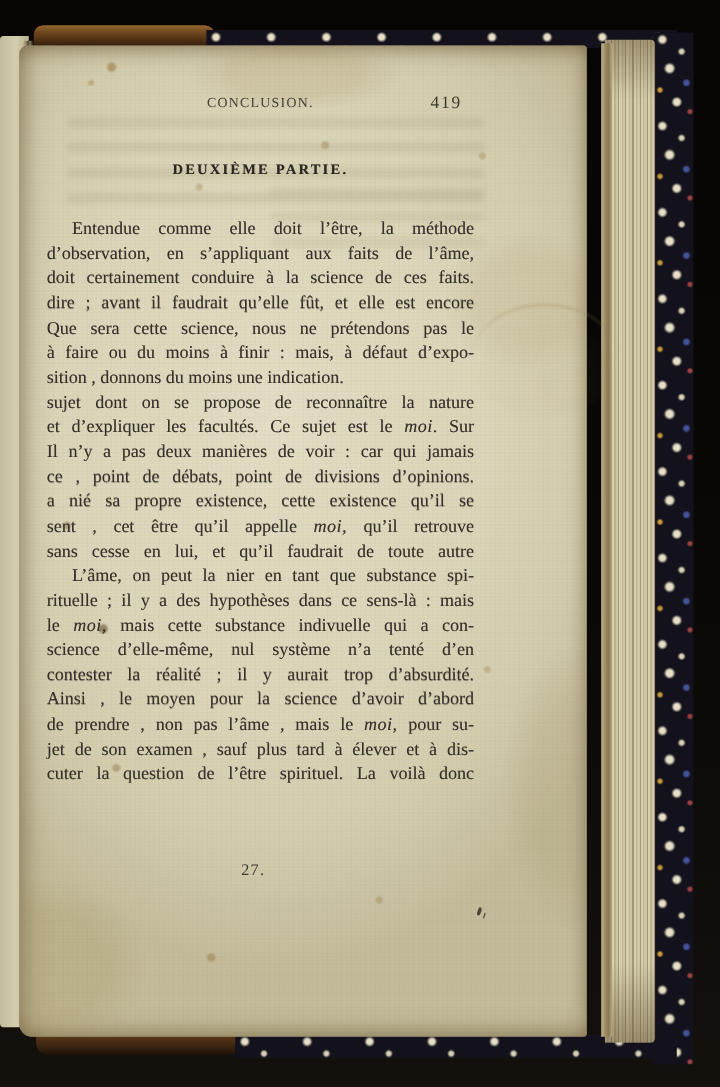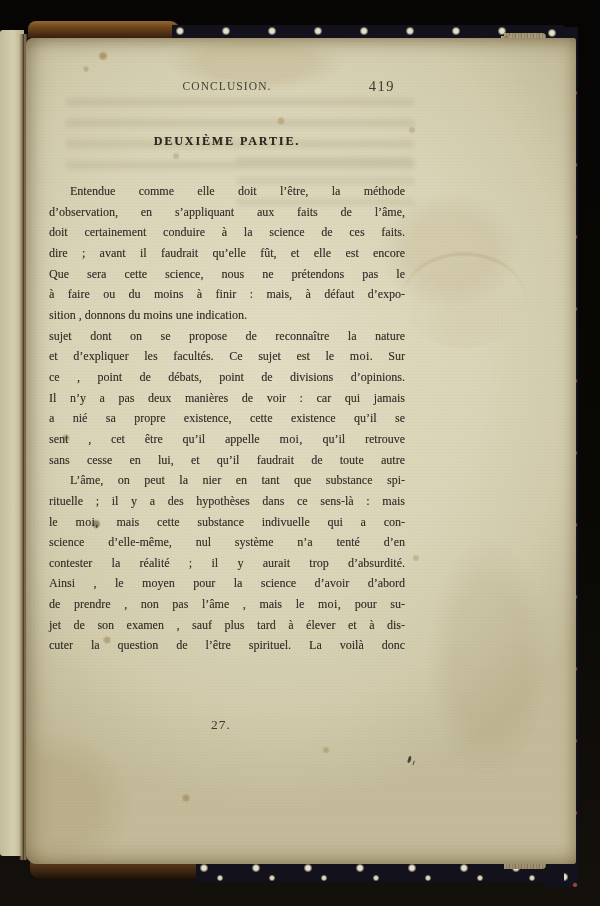--- a/index.html
+++ b/index.html
@@ -53,21 +53,21 @@
     background:
       linear-gradient(180deg,rgba(85,66,36,.4) 0%,rgba(85,66,36,0) 6%,rgba(85,66,36,0) 92%,rgba(85,66,36,.45) 100%),
       repeating-linear-gradient(90deg,#d8d1b0 0 2px,#bdb390 2px 3px,#cfc7a6 3px 5px,#a29877 5px 6px);
   }
   .edge-band{
     position:absolute;left:501px;top:36px;width:9px;height:828px;
     background:linear-gradient(90deg,#c0b28a 0%,#97855f 45%,#8a7852 70%,#b5a780 100%);
   }
   
   .page{
-    position:absolute;left:26px;top:38px;width:550px;height:826px;
+    position:absolute;left:16px;top:38px;width:473px;height:826px;
     border-radius:7px 3px 3px 11px;
     background:radial-gradient(ellipse 70% 55% at 45% 38%,#e2ddc3 0%,#dad4b8 55%,#d2ccad 78%,#c3bb9a 100%);
     box-shadow:
       inset 11px 0 22px -8px rgba(95,75,42,.5),
       inset -8px 0 16px -8px rgba(110,90,55,.45),
       inset 0 12px 20px -12px rgba(100,80,45,.6),
       inset 0 -14px 22px -14px rgba(100,80,45,.55);
   }
   .grain{
     position:absolute;inset:0;border-radius:inherit;opacity:.5;pointer-events:none;
@@ -122,27 +122,27 @@
     position:absolute;top:40px;right:10px;
     font-size:14.5px;letter-spacing:1.5px;color:#3c382f;
   }
   .section-title{
     position:absolute;top:96px;left:0;width:100%;text-align:center;
     font-weight:bold;font-size:12px;letter-spacing:1.9px;color:#2b2721;
     text-shadow:.3px .3px .4px rgba(43,39,33,.45);
   }
   .text-block{
     position:absolute;top:143px;left:0;width:100%;
-    font-size:12px;line-height:20.65px;
+    font-size:15px;line-height:20.65px;
     text-shadow:.2px .2px .45px rgba(52,48,40,.4);
   }
   .line{text-align:justify;text-align-last:justify;}
   .line.first{text-indent:21px;}
   .line.endpara{text-align-last:left;}
-  .it{letter-spacing:.4px;}
+  .it{font-style:italic;letter-spacing:.4px;}
   .signature{
     position:absolute;top:679px;left:-6px;width:100%;text-align:center;
     font-size:13.5px;letter-spacing:1px;color:#3c382f;
   }
 </style>
 </head>
 <body>
 
 <div class="scene">
 
@@ -174,22 +174,22 @@
             <div class="line"><span>d’observation, en s’appliquant aux faits de l’âme,</span></div>
             <div class="line"><span>doit certainement conduire à la science de ces faits.</span></div>
             <div class="line"><span>dire ; avant il faudrait qu’elle fût, et elle est encore</span></div>
             <div class="line"><span>Que sera cette science, nous ne prétendons pas le</span></div>
             <div class="line"><span>à faire ou du moins à finir : mais, à défaut d’expo-</span></div>
             <div class="line endpara"><span>sition , donnons du moins une indication.</span></div>
           </div>
           <div>
             <div class="line"><span>sujet dont on se propose de reconnaître la nature</span></div>
             <div class="line"><span>et d’expliquer les facultés. Ce sujet est le </span><span class="it">moi</span><span>. Sur</span></div>
+            <div class="line"><span>Il n’y a pas deux manières de voir : car qui jamais</span></div>
             <div class="line"><span>ce , point de débats, point de divisions d’opinions.</span></div>
-            <div class="line"><span>Il n’y a pas deux manières de voir : car qui jamais</span></div>
             <div class="line"><span>a nié sa propre existence, cette existence qu’il se</span></div>
             <div class="line"><span>sent , cet être qu’il appelle </span><span class="it">moi,</span><span> qu’il retrouve</span></div>
             <div class="line"><span>sans cesse en lui, et qu’il faudrait de toute autre</span></div>
           </div>
           <div>
             <div class="line first"><span>L’âme, on peut la nier en tant que substance spi-</span></div>
             <div class="line"><span>rituelle ; il y a des hypothèses dans ce sens-là : mais</span></div>
             <div class="line"><span>le </span><span class="it">moi,</span><span> mais cette substance indivuelle qui a con-</span></div>
             <div class="line"><span>science d’elle-même, nul système n’a tenté d’en</span></div>
             <div class="line"><span>contester la réalité ; il y aurait trop d’absurdité.</span></div>

